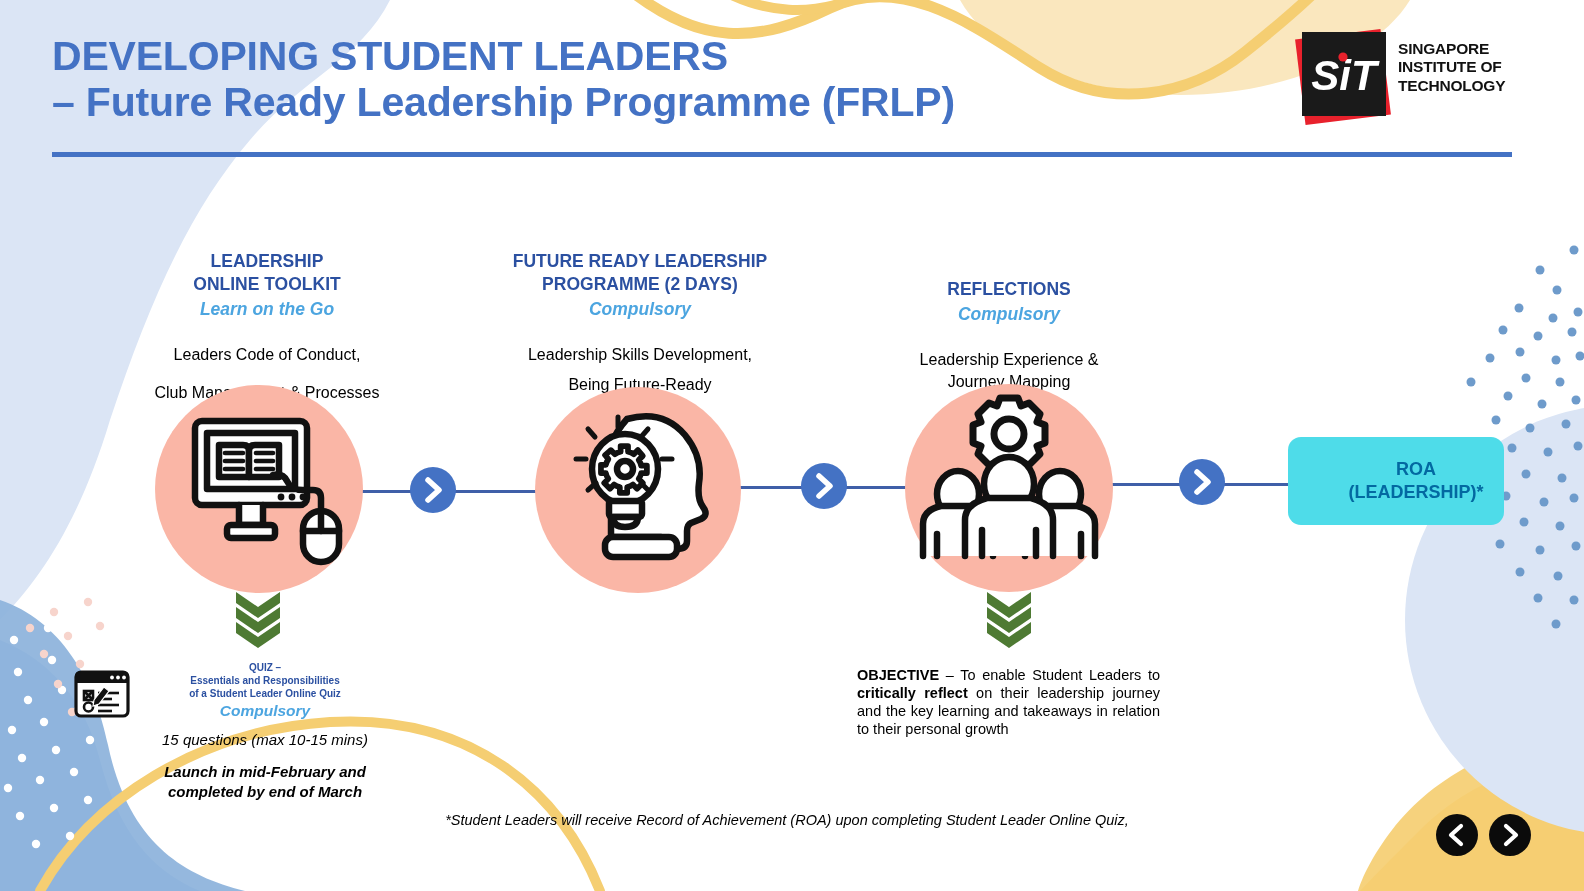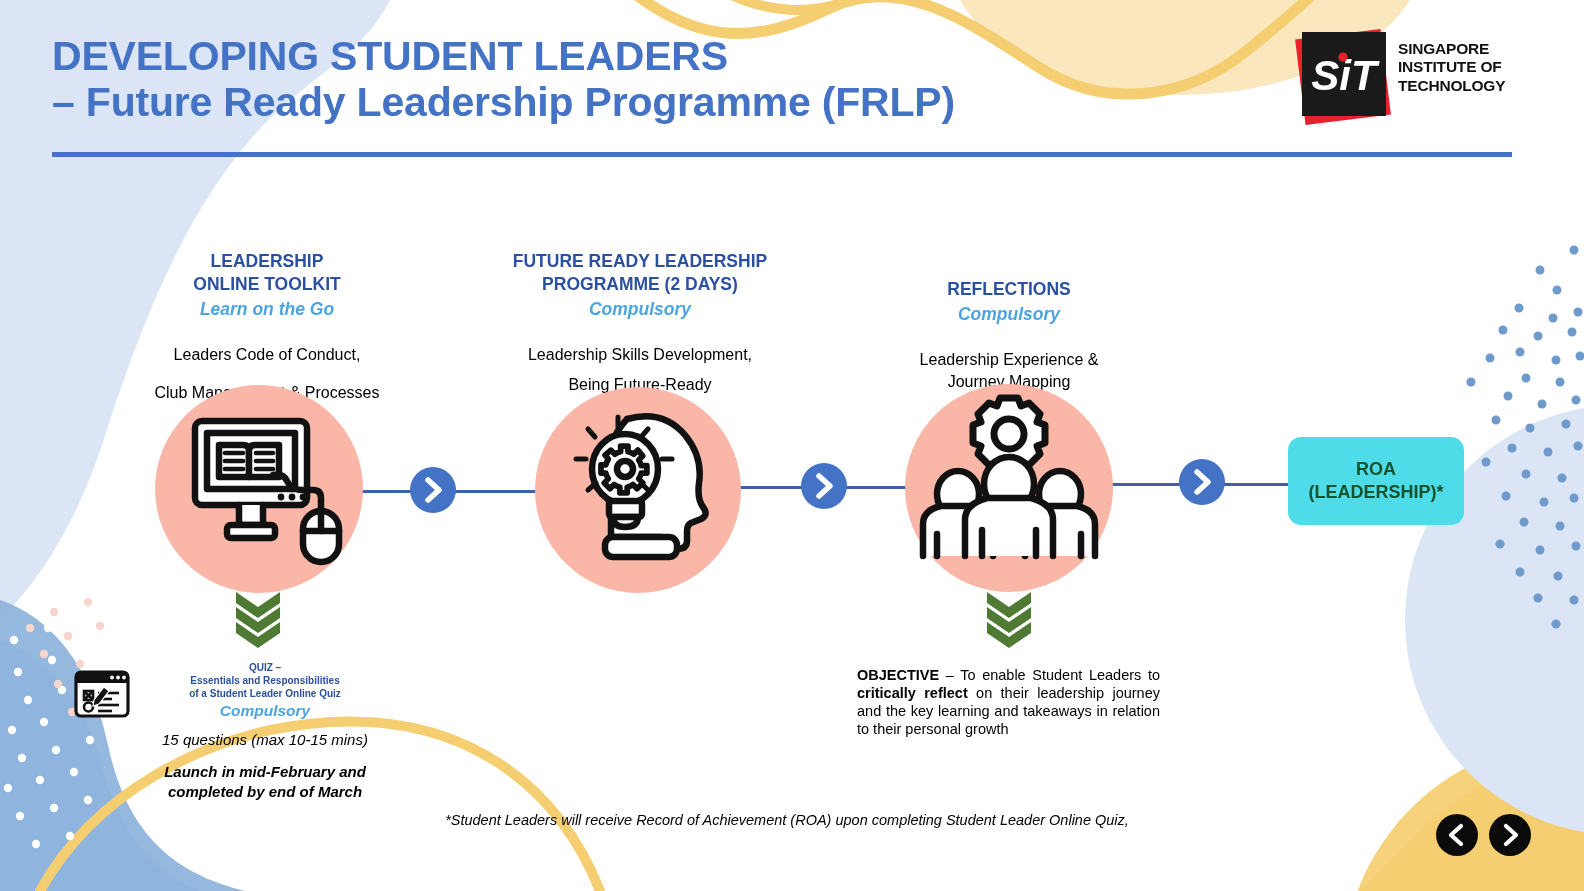--- a/index.html
+++ b/index.html
@@ -134,28 +134,29 @@
 
   
   #roa-box {
     position: absolute;
     left: 1288px;
     top: 437px;
     width: 176px;
     height: 88px;
     background: #4EDCE9;
     border-radius: 13px;
-    color: #14532d;
+    color: #0369a1;
     font-weight: bold;
     font-size: 18px;
     line-height: 1.3;
     display: flex;
     align-items: center;
     justify-content: center;
     text-align: center;
+    padding-left: 40px;
   }
 
   
   .chev-stack { position: absolute; }
   .chev-stack svg { display: block; }
 
   
   #quiz-icon { position: absolute; left: 74px; top: 670px; }
   #quiz-icon svg { display: block; }
   #quiz-text {

